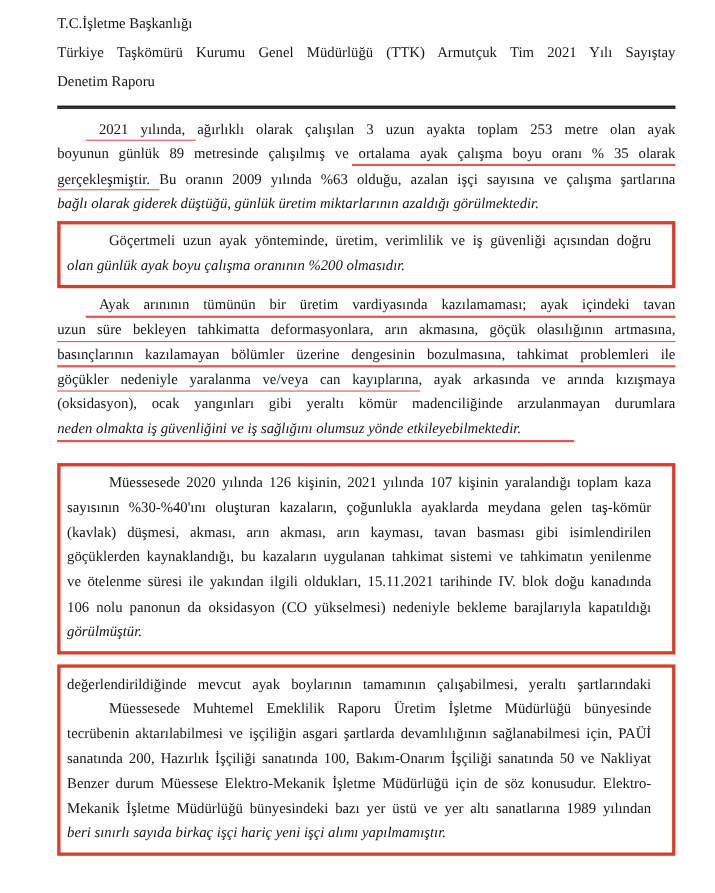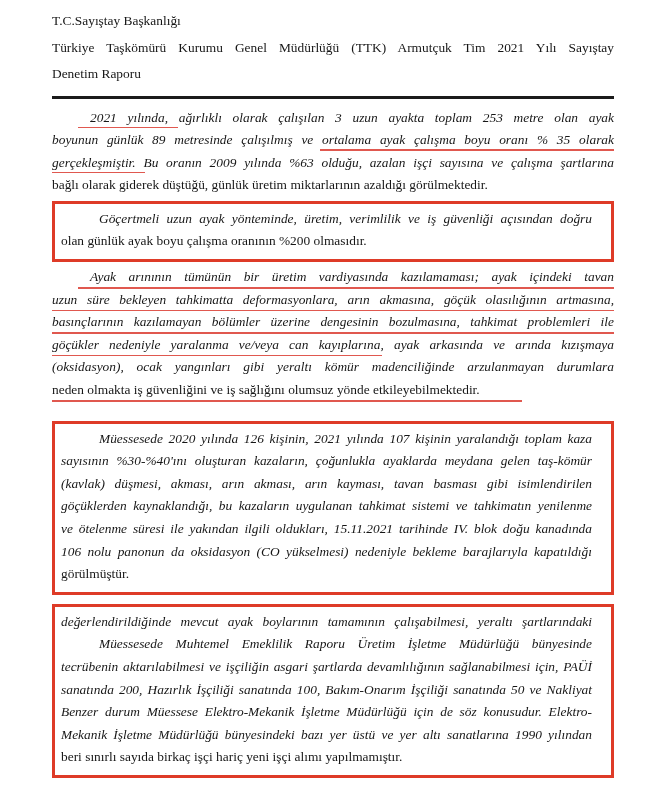--- a/index.html
+++ b/index.html
@@ -57,25 +57,25 @@
     position: relative;
     font-size: 13.4px;
     line-height: 22.6px;
     text-align: justify;
     white-space: nowrap;
   }
   .pline.jfull {
     text-align: justify;
     text-align-last: justify;
     white-space: normal;
-    font-style: italic;
   }
   .pline.jlast {
     text-align-last: left;
     white-space: normal;
+    font-style: italic;
   }
   .indent {
     display: inline-block;
     width: 38px;
   }
   
   .uline {
     position: absolute;
     height: 1.6px;
     background: #e0584f;
@@ -95,21 +95,21 @@
   .spacer-sm { height: 3px; }
   .spacer-xs { height: 1px; }
 </style>
 </head>
 <body>
 
 <div class="page">
   <div class="content">
 
     <div class="heading-block">
-      <div class="heading-line">T.C.Sayıştay Başkanlığı</div>
+      <div class="heading-line">T.C.İşletme Başkanlığı</div>
       <div class="heading-line j">Türkiye Taşkömürü Kurumu Genel Müdürlüğü (TTK) Armutçuk Tim 2021 Yılı Sayıştay</div>
       <div class="heading-line">Denetim Raporu</div>
     </div>
 
     <div class="rule" style="border-top-color: rgb(27, 27, 27); border-bottom-color: rgb(27, 27, 27);"></div>
 
     <div class="para">
       <div class="pline jfull">
         <span class="indent"></span><span>2021 yılında, ağırlıklı olarak çalışılan 3 uzun ayakta toplam 253 metre olan ayak</span>
         <span class="uline" style="left: 26px; width: 100px; bottom: 1px; background: rgb(224, 88, 79);"></span>
@@ -209,21 +209,21 @@
         <div class="pline jfull">
           <span>tecrübenin aktarılabilmesi ve işçiliğin asgari şartlarda devamlılığının sağlanabilmesi için, PAÜİ</span>
         </div>
         <div class="pline jfull">
           <span>sanatında 200, Hazırlık İşçiliği sanatında 100, Bakım-Onarım İşçiliği sanatında 50 ve Nakliyat</span>
         </div>
         <div class="pline jfull">
           <span>Benzer durum Müessese Elektro-Mekanik İşletme Müdürlüğü için de söz konusudur. Elektro-</span>
         </div>
         <div class="pline jfull">
-          <span>Mekanik İşletme Müdürlüğü bünyesindeki bazı yer üstü ve yer altı sanatlarına 1990 yılından</span>
+          <span>Mekanik İşletme Müdürlüğü bünyesindeki bazı yer üstü ve yer altı sanatlarına 1989 yılından</span>
         </div>
         <div class="pline jlast">
           <span>beri sınırlı sayıda birkaç işçi hariç yeni işçi alımı yapılmamıştır.</span>
         </div>
       </div>
     </div>
 
   </div>
 </div>
 

